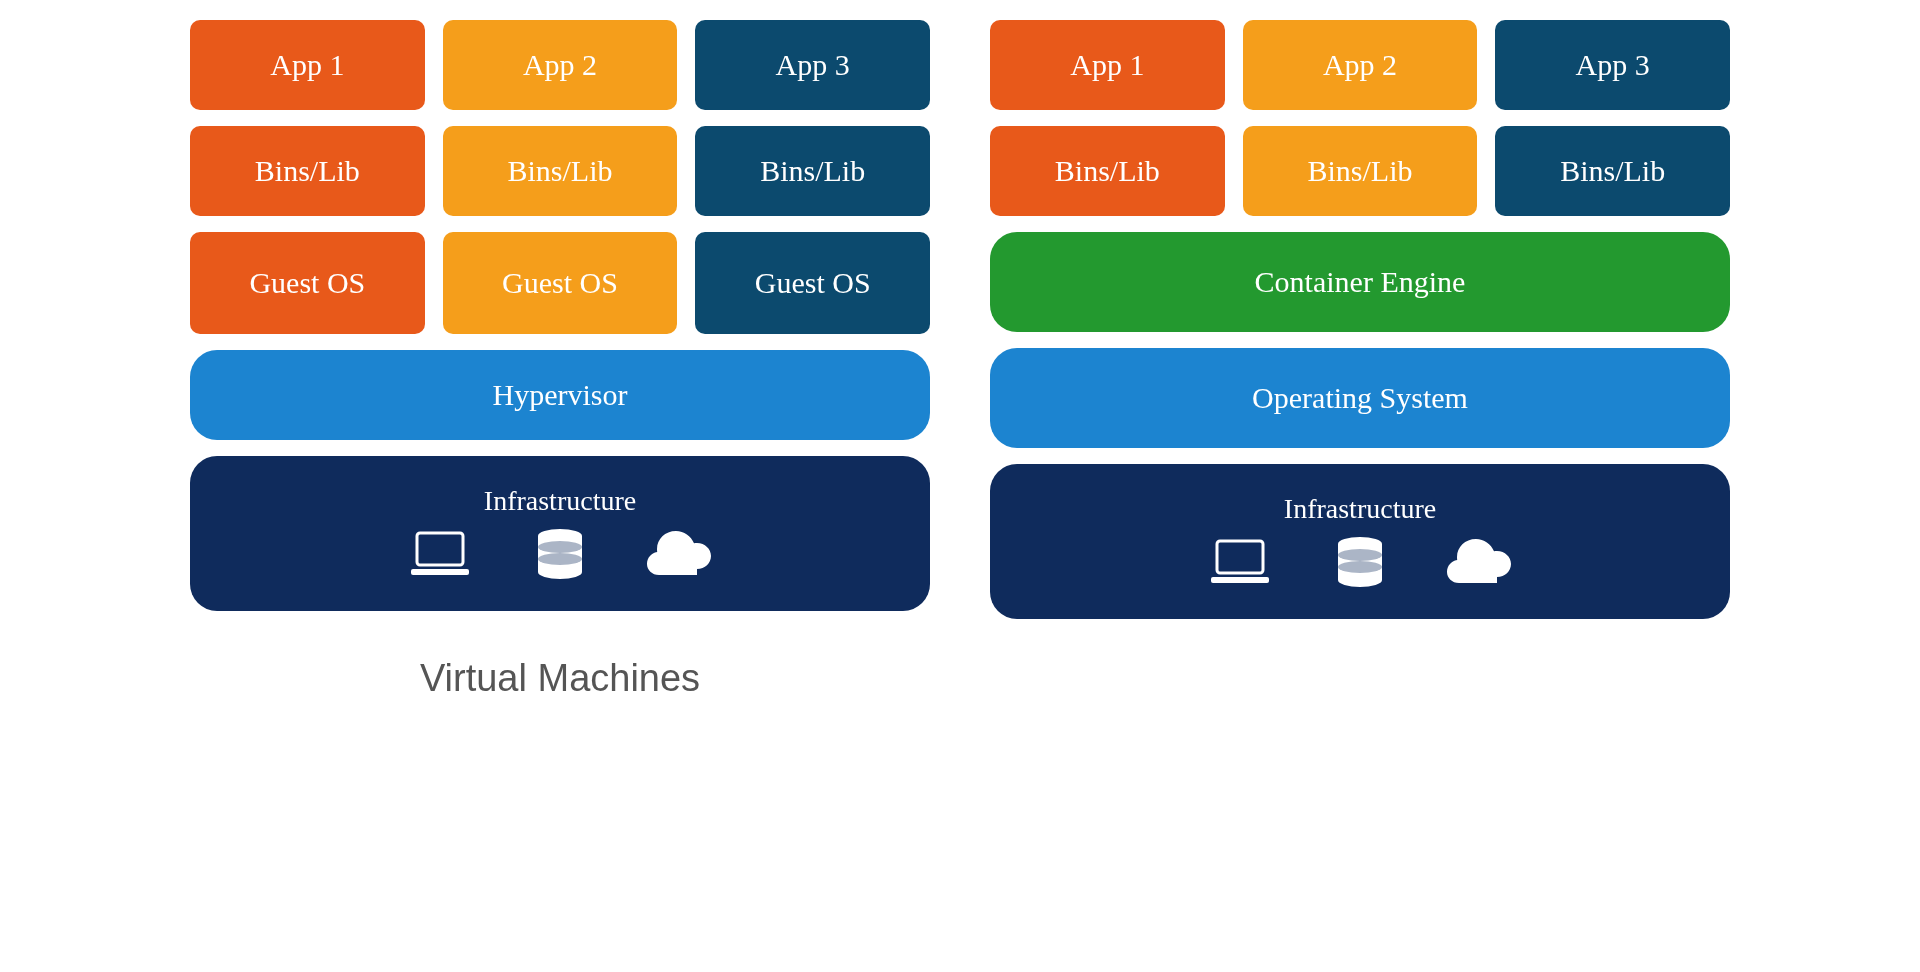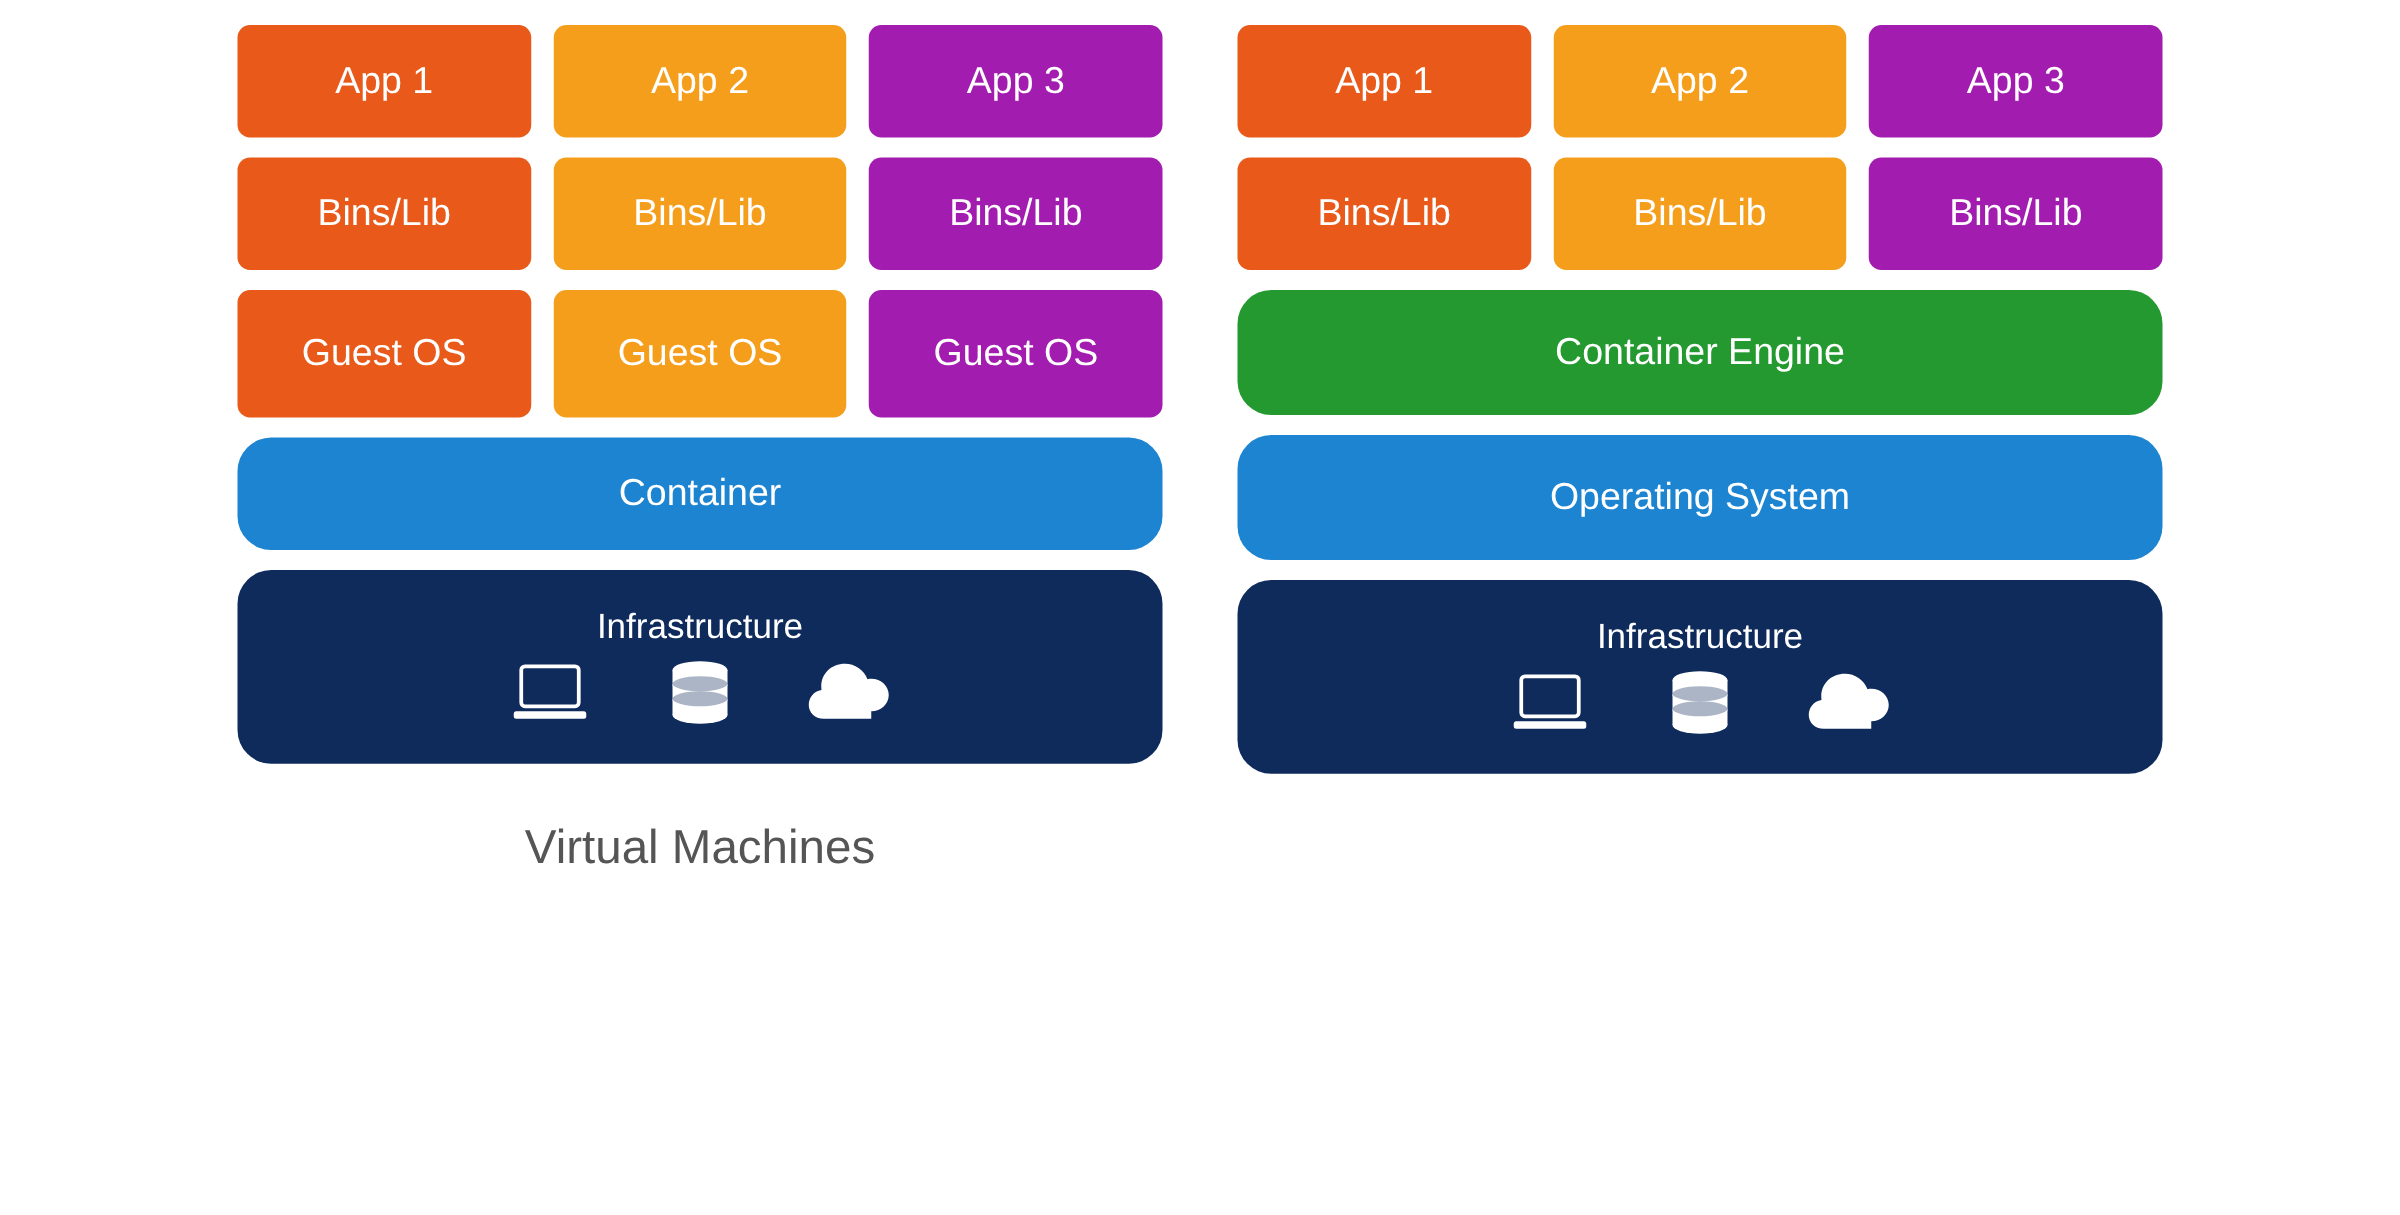--- a/index.html
+++ b/index.html
@@ -27,31 +27,32 @@
   }
   .box {
     border-radius: 10px;
     color: #fff;
     display: flex;
     flex-direction: column;
     align-items: center;
     justify-content: center;
     font-size: 30px;
     font-weight: 400;
+    font-family: Liberation Serif, serif;
   }
   .box-small { flex: 1; height: 90px; }
   .box-med   { flex: 1; height: 102px; }
   .box-wide  { width: 100%; border-radius: 27px; }
   .h90  { height: 90px; }
   .h100 { height: 100px; }
   .h150 { height: 155px; }
 
   .c-red    { background: #E8591A; }
   .c-orange { background: #F59E1B; }
-  .c-teal   { background: #a21caf; }
+  .c-teal   { background: #0c4a6e; }
   .c-blue   { background: #1C84D0; }
   .c-navy   { background: #0F2B5C; }
   .c-green  { background: #23992F; }
 
   .infra-label { font-size: 28px; margin-bottom: 10px; }
   .icon-row { display: flex; gap: 50px; align-items: center; justify-content: center; }
   .icon { width: 70px; height: 55px; }
   svg .fillw { fill: #fff; }
   svg .strokew { stroke: #fff; fill: none; }
 
@@ -78,21 +79,21 @@
       <div class="box box-small c-red">Bins/Lib</div>
       <div class="box box-small c-orange">Bins/Lib</div>
       <div class="box box-small c-teal">Bins/Lib</div>
     </div>
     <div class="row">
       <div class="box box-med c-red">Guest OS</div>
       <div class="box box-med c-orange">Guest OS</div>
       <div class="box box-med c-teal">Guest OS</div>
     </div>
     <div class="row">
-      <div class="box box-wide h90 c-blue">Container</div>
+      <div class="box box-wide h90 c-blue">Hypervisor</div>
     </div>
     <div class="row">
       <div class="box box-wide h150 c-navy">
         <span class="infra-label">Infrastructure</span>
         <div class="icon-row">
           <svg class="icon" viewBox="0 0 70 55">
             <rect class="strokew" x="12" y="6" width="46" height="32" rx="3" stroke-width="3"></rect>
             <rect class="fillw" x="6" y="42" width="58" height="6" rx="2"></rect>
           </svg>
           <svg class="icon" viewBox="0 0 70 55">

